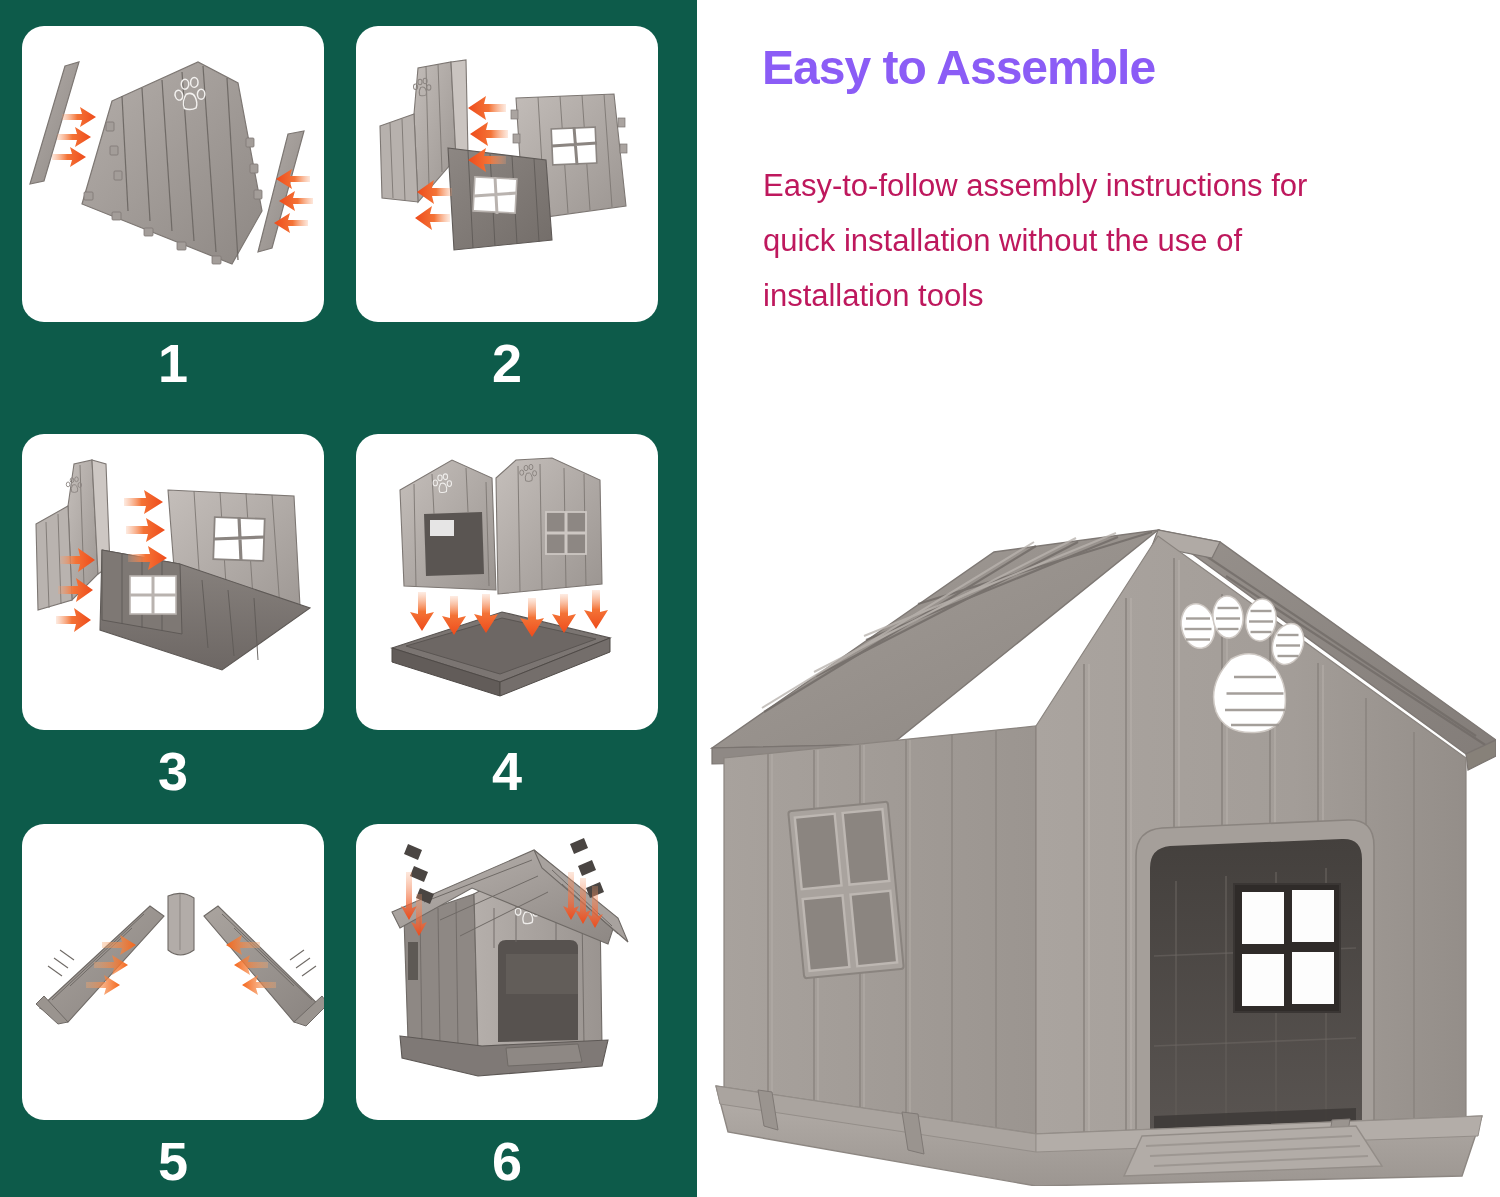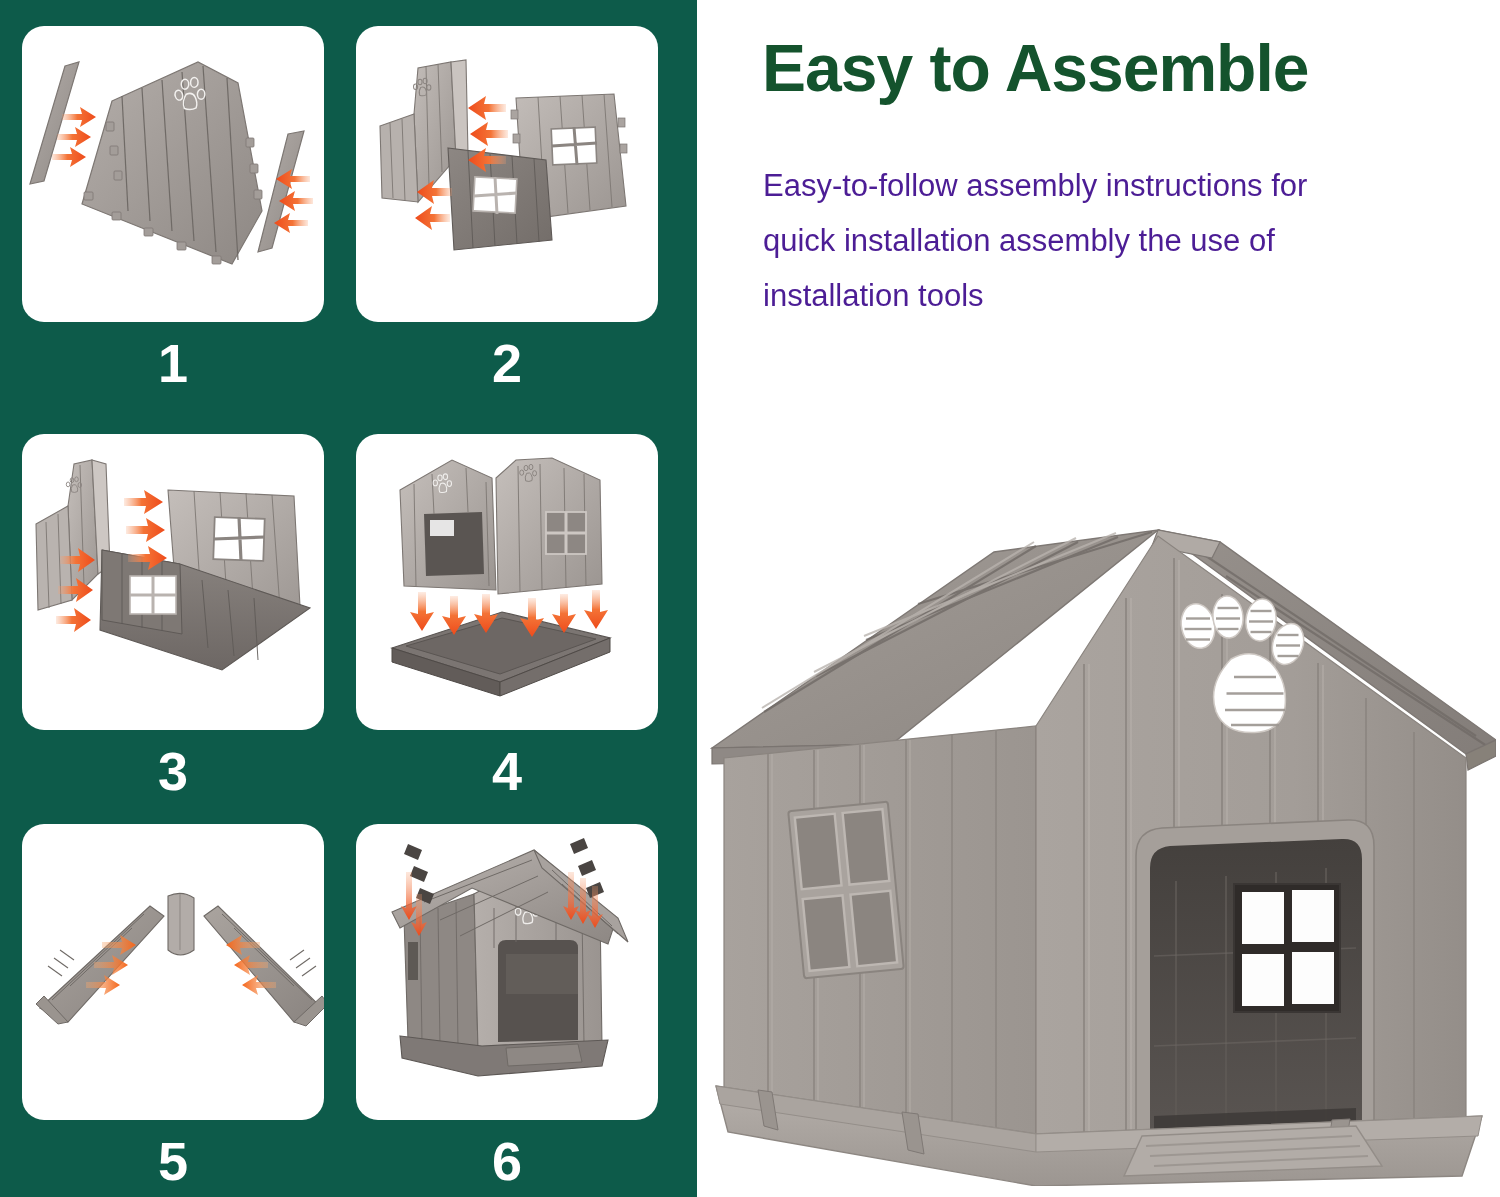--- a/index.html
+++ b/index.html
@@ -39,31 +39,31 @@
   #cell-3{left:22px;top:434px;width:302px;height:380px;}
   #cell-4{left:356px;top:434px;width:302px;height:380px;}
   #cell-5{left:22px;top:824px;width:302px;height:380px;}
   #cell-6{left:356px;top:824px;width:302px;height:380px;}
 
   .art{position:absolute;left:0;top:0;width:302px;height:296px;}
 
   
   .headline{
     position:absolute;left:762px;top:28px;width:700px;
-    color:#14532d;
+    color:#8b5cf6;
     font-family:"Liberation Sans",sans-serif;
     font-weight:700;
-    font-size:66px;
+    font-size:48px;
     line-height:80px;
     letter-spacing:-1px;
     white-space:nowrap;
   }
   .subcopy{
     position:absolute;left:763px;top:158px;width:705px;
-    color:#4c1d95;
+    color:#be185d;
     font-family:"Liberation Sans",sans-serif;
     font-weight:400;
     font-size:31px;
     line-height:55px;
   }
   .subcopy div{white-space:nowrap;}
 
   
   .hero{
     position:absolute;left:706px;top:486px;width:790px;height:700px;
@@ -538,21 +538,21 @@
         <div class="step-num">6</div>
       </div>
 
     </div>
   </div>
 
   <div class="headline">Easy to Assemble</div>
 
   <div class="subcopy">
     <div>Easy-to-follow assembly instructions for</div>
-    <div>quick installation assembly the use of</div>
+    <div>quick installation without the use of</div>
     <div>installation tools</div>
   </div>
 
   <div class="hero">
     <svg viewBox="0 0 790 700" width="790" height="700">
       <defs>
         <linearGradient id="hRoofL" x1="0" y1="0" x2="1" y2="1">
           <stop offset="0" stop-color="#a29c97"></stop>
             <stop offset="1" stop-color="#8d8782"></stop>
         </linearGradient>

